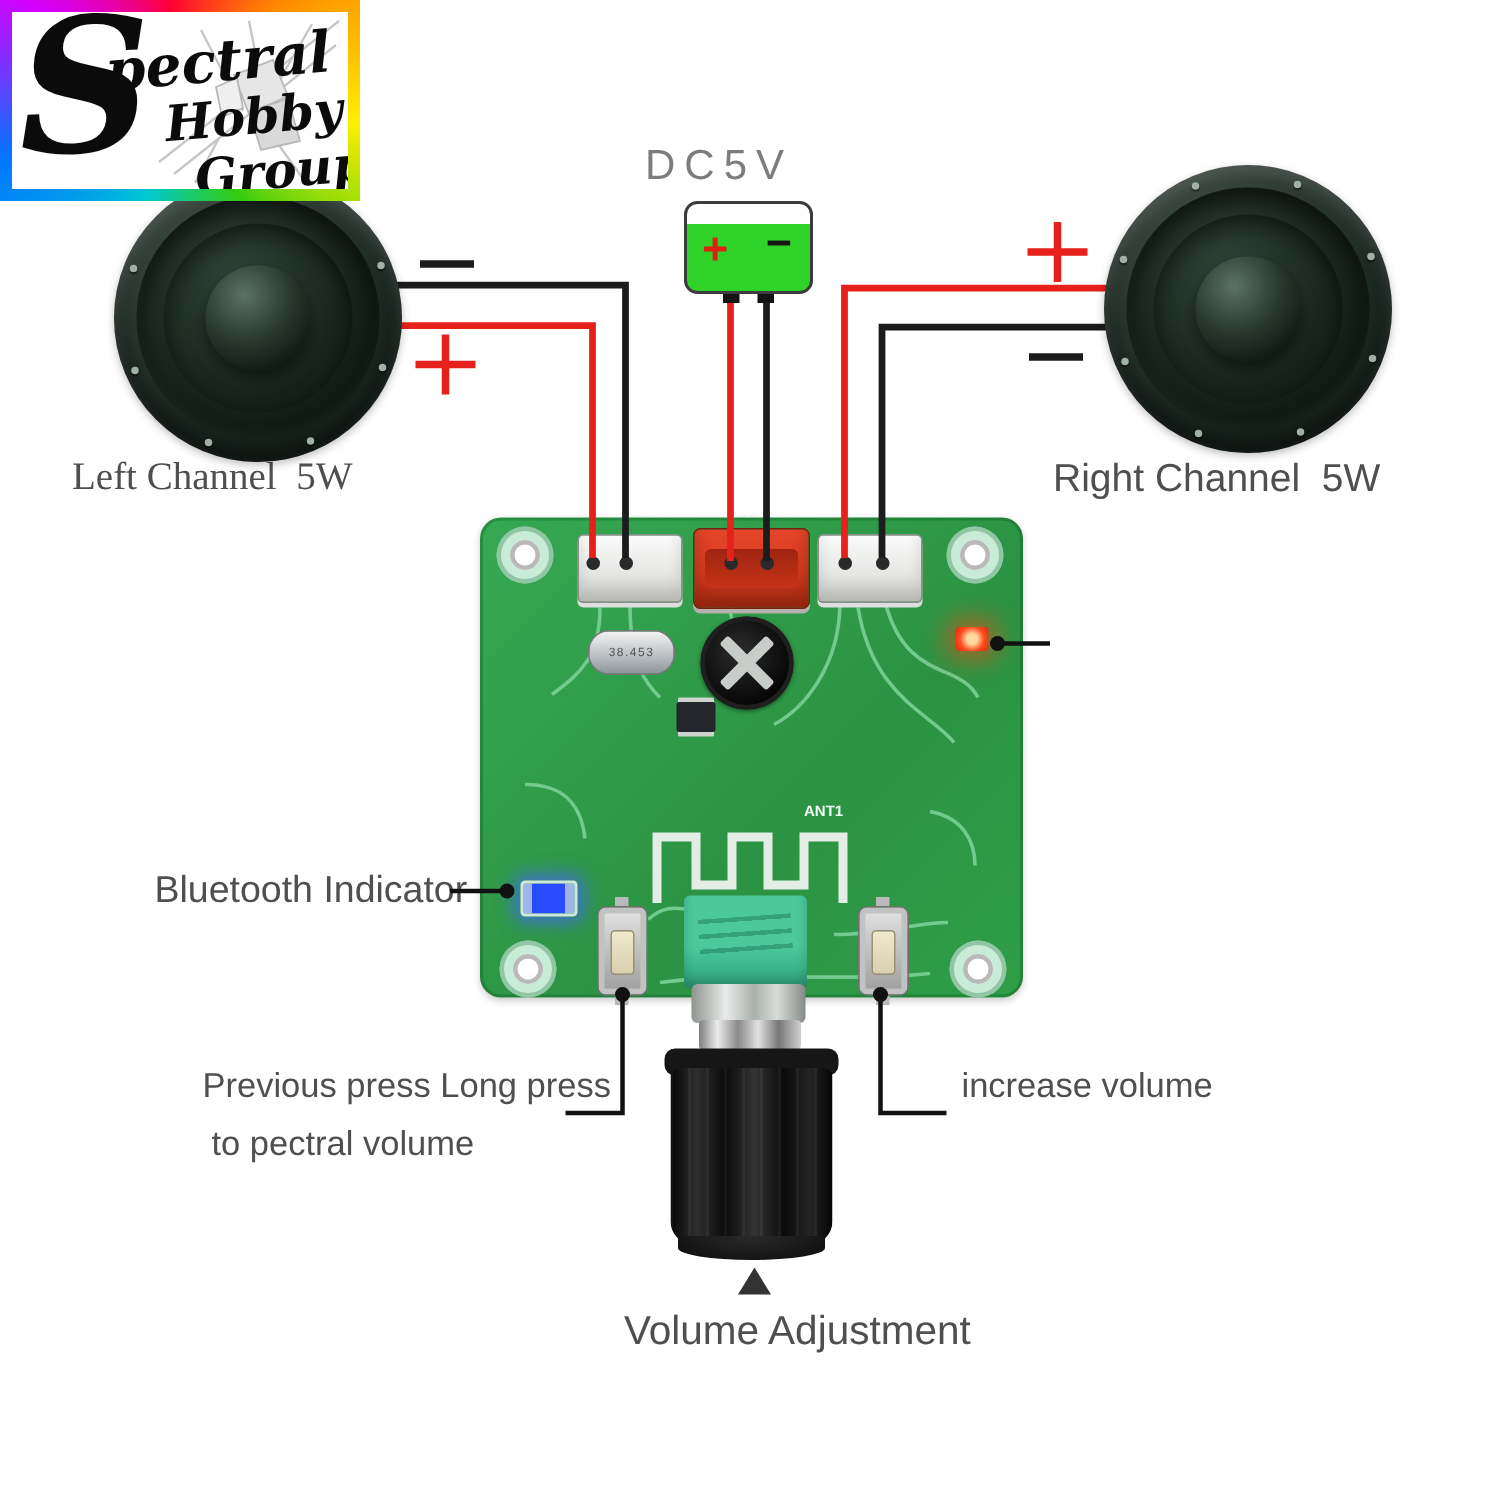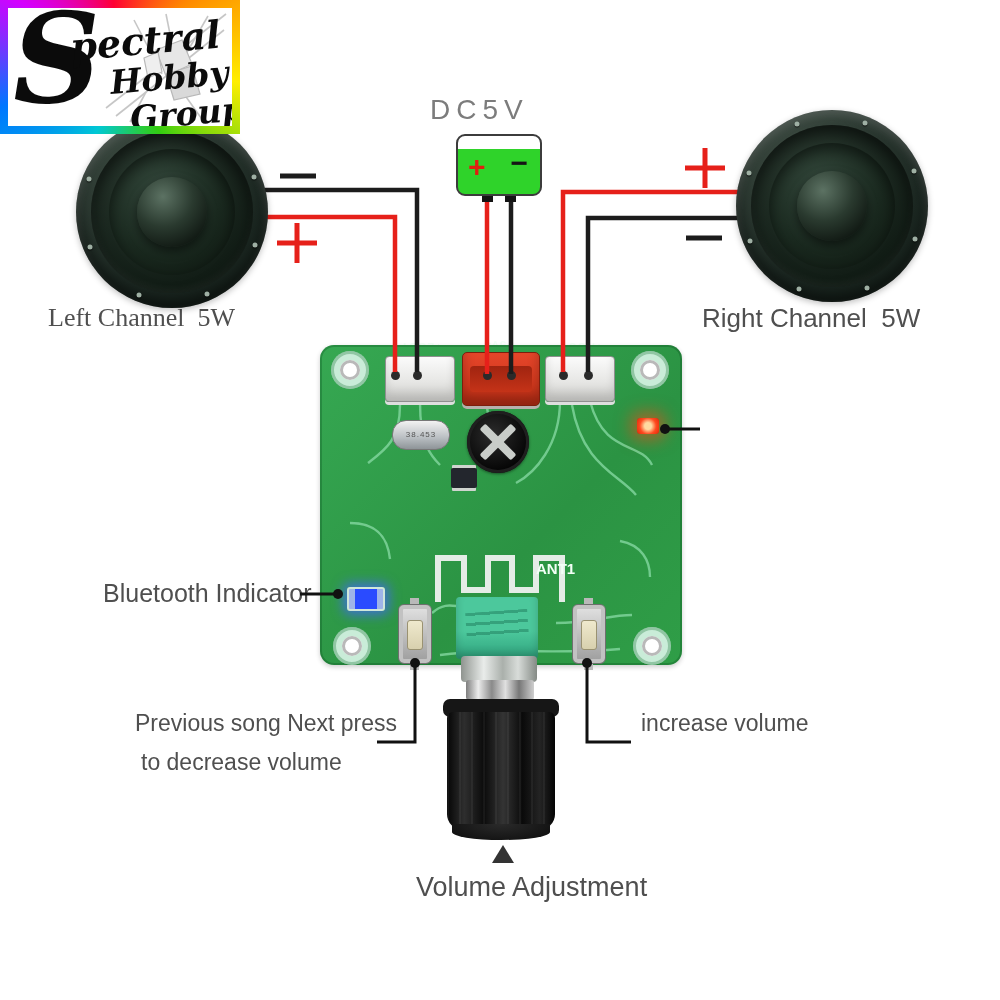--- a/index.html
+++ b/index.html
@@ -276,21 +276,21 @@
   <div class="smd abs" style="left:640px;top:520px;width:22px;height:14px;"></div>
   <div class="smd dark abs" style="left:640px;top:546px;width:22px;height:14px;"></div>
 
   <div class="silk silk-rot abs" style="left:622px;top:447px;">R10</div>
   <div id="led-red"></div>
   <div class="smd abs" style="left:638px;top:440px;width:20px;height:13px;"></div>
 
   <svg class="abs" style="left:432px;top:552px;z-index:5;" width="136" height="52">
     <path d="M6,50 V6 H32 V38 H56 V6 H80 V38 H104 V6 H130 V50" fill="none" stroke="#e4ece6" stroke-width="6"></path>
   </svg>
-  <div class="silk abs" style="left:536px;top:560px;font-size:15px;z-index:6;">ANT1</div>
+  <div class="silk abs" style="left:536px;top:536px;font-size:10px;z-index:6;">ANT1</div>
 
   <div id="led-blue"></div>
 
   <div class="silk abs" style="left:379px;top:606px;font-size:13px;">▽</div>
   <div class="btn abs" style="left:398px;">
     <span class="leg" style="top:-7px;"></span>
       <span class="leg" style="bottom:-7px;"></span>
   </div>
   <div class="btn abs" style="left:572px;">
     <span class="leg" style="top:-7px;"></span>
@@ -329,22 +329,22 @@
     <path d="M300,594 H334" stroke="#111" stroke-width="3"></path>
     <circle cx="415" cy="663" r="5" fill="#111"></circle>
     <path d="M415,665 V742 H377" fill="none" stroke="#111" stroke-width="3"></path>
     <circle cx="587" cy="663" r="5" fill="#111"></circle>
     <path d="M587,665 V742 H631" fill="none" stroke="#111" stroke-width="3"></path>
   </svg>
 
   <div class="abs callout" style="left:103px;top:579px;">Bluetooth Indicator</div>
 
   <div class="abs callout2" style="left:135px;top:704px;">
-    <div>Previous song Next press</div>
-    <div style="padding-left:6px;">to decrease volume</div>
+    <div>Previous press Long press</div>
+    <div style="padding-left:6px;">to pectral volume</div>
   </div>
   <div class="abs callout2" style="left:638px;top:704px;">
     <div style="padding-left:3px;">increase volume</div>
   </div>
 
   <div class="abs callout" style="left:416px;top:872px;font-size:27px;">Volume Adjustment</div>
 
 </div>
 
 </body></html>

